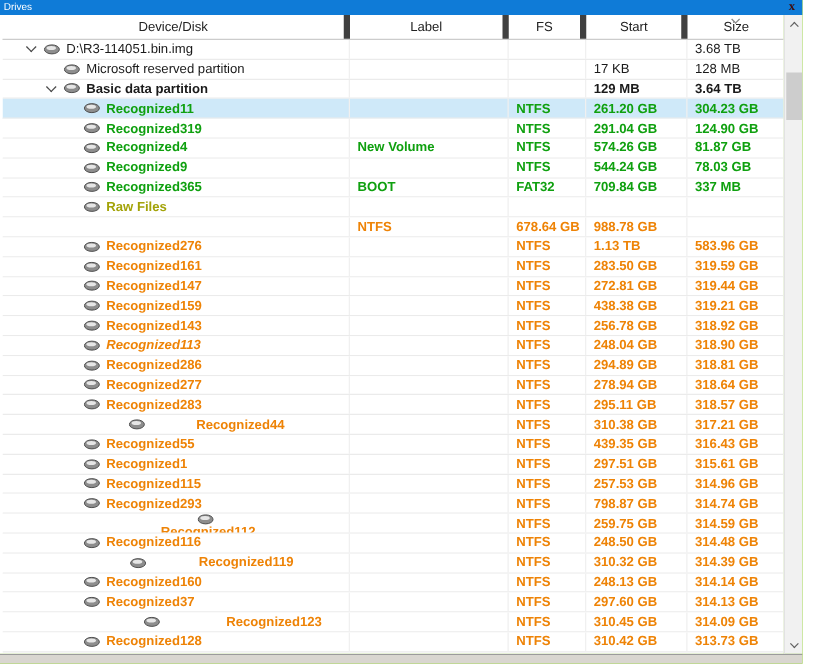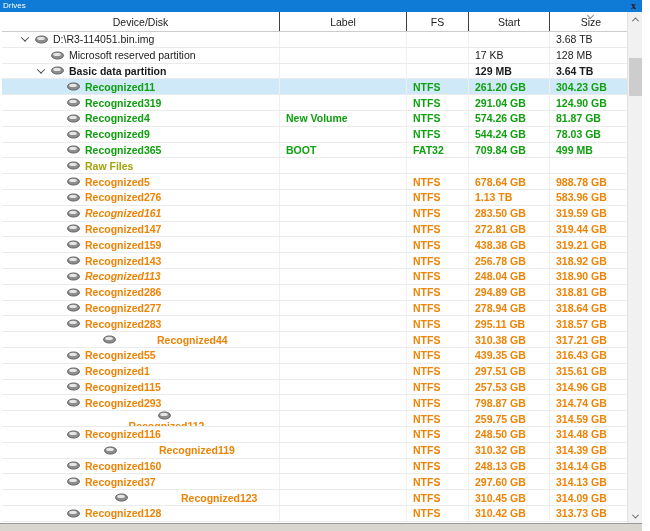--- a/index.html
+++ b/index.html
@@ -13,21 +13,21 @@
   .titlebar .close { color:var(--close-x); font-size:10px; font-weight:bold; line-height:10px;
                      cursor:default; font-family:"Liberation Serif", serif; }
 
   
   .content { display:flex; height:511px; }
   .table-area { width:635px; padding-left:2px; background:#ffffff; overflow:hidden; }
 
   .hdr { display:grid; grid-template-columns:278px 127px 62px 81px 83px; height:20px;
          border-bottom:1px solid #cccccc; }
   .hcell { display:flex; align-items:center; justify-content:center; font-size:10.5px;
-           color:#222; border-right:1px solid #404040; position:relative; height:100%; }
+           color:#222; border-right:5px solid #404040; position:relative; height:100%; }
   .sort-chev { position:absolute; top:1px; left:50%; margin-left:-3px; width:5px; height:5px;
                border-right:1.2px solid #888; border-bottom:1.2px solid #888;
                transform:rotate(45deg); }
 
   #rows { height:491px; overflow:hidden; }
   .row { display:grid; grid-template-columns:278px 127px 62px 81px 83px; height:15.81px;
          border-bottom:1px solid #ebebeb; background:#ffffff; }
   .row.selected { background:var(--selection-bg); }
   .cell { display:flex; align-items:center; height:100%; border-right:1px solid #f0f0f0;
           overflow:hidden; white-space:nowrap; font-size:10.5px; padding-left:6px; }
@@ -189,66 +189,58 @@
               <span class="chev-sp"></span>
               <svg class="disk-ico" width="13" height="9" viewBox="0 0 13 9">
                 <ellipse cx="6.5" cy="4.5" rx="6" ry="3.6" fill="#8d8d8d" stroke="#4f4f4f" stroke-width="0.8"></ellipse>
                 <ellipse cx="6" cy="3.4" rx="3.8" ry="1.6" fill="#e6e6e6"></ellipse>
               </svg>
               <span>Recognized365</span>
             </div>
             <div class="cell c-green bold">BOOT</div>
             <div class="cell c-green bold">FAT32</div>
             <div class="cell c-green bold">709.84 GB</div>
-            <div class="cell c-green bold">499 MB</div>
+            <div class="cell c-green bold">337 MB</div>
           </div>
           <div class="row">
             <div class="cell device c-olive bold" style="padding-left: 52px;">
               <span class="chev-sp"></span>
               <svg class="disk-ico" width="13" height="9" viewBox="0 0 13 9">
                 <ellipse cx="6.5" cy="4.5" rx="6" ry="3.6" fill="#8d8d8d" stroke="#4f4f4f" stroke-width="0.8"></ellipse>
                 <ellipse cx="6" cy="3.4" rx="3.8" ry="1.6" fill="#e6e6e6"></ellipse>
               </svg>
               <span>Raw Files</span>
             </div>
             <div class="cell c-olive bold"></div>
             <div class="cell c-olive bold"></div>
             <div class="cell c-olive bold"></div>
             <div class="cell c-olive bold"></div>
           </div>
           <div class="row">
-            <div class="cell device c-orange bold" style="padding-left: 52px;">
-              <span class="chev-sp"></span>
-              <svg class="disk-ico" width="13" height="9" viewBox="0 0 13 9">
-                <ellipse cx="6.5" cy="4.5" rx="6" ry="3.6" fill="#8d8d8d" stroke="#4f4f4f" stroke-width="0.8"></ellipse>
-                <ellipse cx="6" cy="3.4" rx="3.8" ry="1.6" fill="#e6e6e6"></ellipse>
-              </svg>
-              <span>Recognized5</span>
-            </div>
             <div class="cell c-orange bold"></div>
             <div class="cell c-orange bold">NTFS</div>
             <div class="cell c-orange bold">678.64 GB</div>
             <div class="cell c-orange bold">988.78 GB</div>
           </div>
           <div class="row">
             <div class="cell device c-orange bold" style="padding-left: 52px;">
               <span class="chev-sp"></span>
               <svg class="disk-ico" width="13" height="9" viewBox="0 0 13 9">
                 <ellipse cx="6.5" cy="4.5" rx="6" ry="3.6" fill="#8d8d8d" stroke="#4f4f4f" stroke-width="0.8"></ellipse>
                 <ellipse cx="6" cy="3.4" rx="3.8" ry="1.6" fill="#e6e6e6"></ellipse>
               </svg>
               <span>Recognized276</span>
             </div>
             <div class="cell c-orange bold"></div>
             <div class="cell c-orange bold">NTFS</div>
             <div class="cell c-orange bold">1.13 TB</div>
             <div class="cell c-orange bold">583.96 GB</div>
           </div>
           <div class="row">
-            <div class="cell device c-orange bold" style="padding-left: 52px; font-style: italic;">
+            <div class="cell device c-orange bold" style="padding-left: 52px;">
               <span class="chev-sp"></span>
               <svg class="disk-ico" width="13" height="9" viewBox="0 0 13 9">
                 <ellipse cx="6.5" cy="4.5" rx="6" ry="3.6" fill="#8d8d8d" stroke="#4f4f4f" stroke-width="0.8"></ellipse>
                 <ellipse cx="6" cy="3.4" rx="3.8" ry="1.6" fill="#e6e6e6"></ellipse>
               </svg>
               <span>Recognized161</span>
             </div>
             <div class="cell c-orange bold"></div>
             <div class="cell c-orange bold">NTFS</div>
             <div class="cell c-orange bold">283.50 GB</div>

